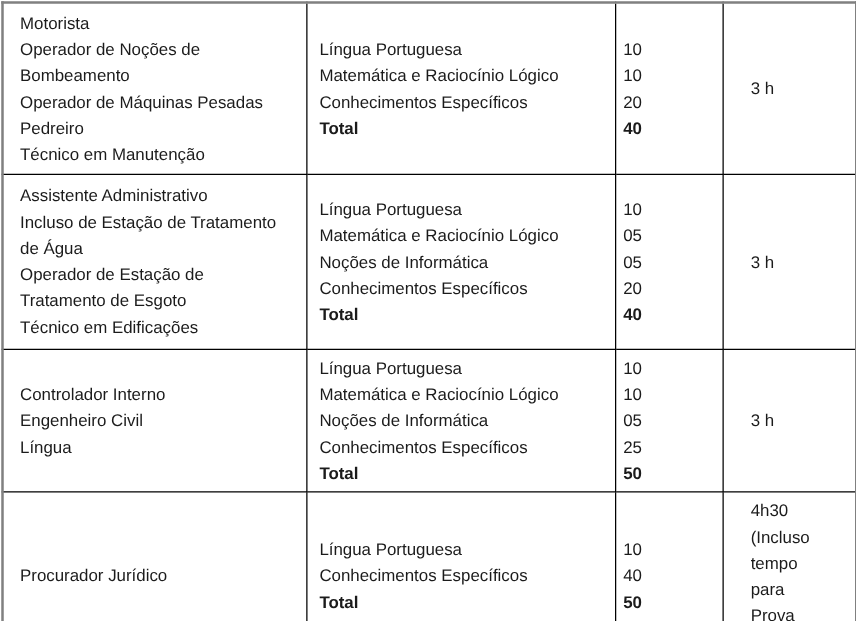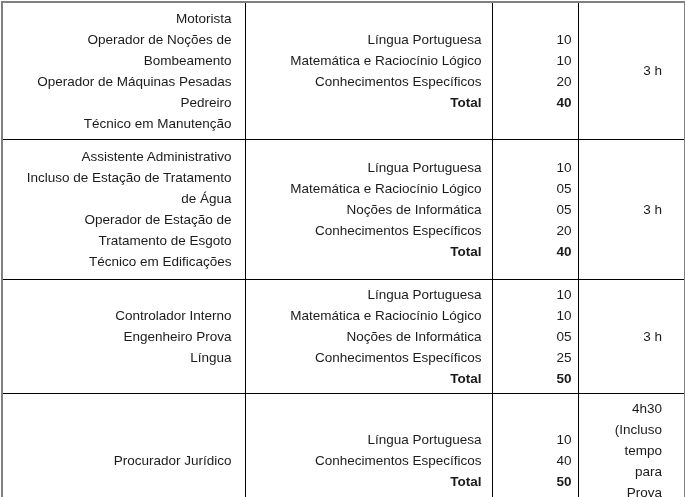--- a/index.html
+++ b/index.html
@@ -11,21 +11,21 @@
   }
   .page { width: 685px; height: 497px; padding: 1px; }
   table.exam-table {
     border-collapse: collapse;
     width: 683px;
     table-layout: fixed;
     border: 2px solid #808080;
   }
   td {
     border: 1px solid #000000;
-    text-align: right;
+    text-align: left;
     vertical-align: middle;
     font-size: 13.5px;
     line-height: 21px;
     padding: 4px 6px;
   }
   col.c1 { width: 243px; }
   col.c2 { width: 247px; }
   col.c3 { width: 86px; }
   col.c4 { width: 107px; }
   td.positions { padding: 4px 13px; }
@@ -93,21 +93,21 @@
           <div class="bold">40</div>
         </td>
         <td class="duration">
           <div>3 h</div>
         </td>
       </tr>
 
       <tr style="height:112px;">
         <td class="positions">
           <div>Controlador Interno</div>
-          <div>Engenheiro Prova</div>
+          <div>Engenheiro Civil</div>
           <div>Língua</div>
         </td>
         <td class="subjects">
           <div>Língua Portuguesa</div>
           <div>Matemática e Raciocínio Lógico</div>
           <div>Noções de Informática</div>
           <div>Conhecimentos Específicos</div>
           <div class="bold">Total</div>
         </td>
         <td>

